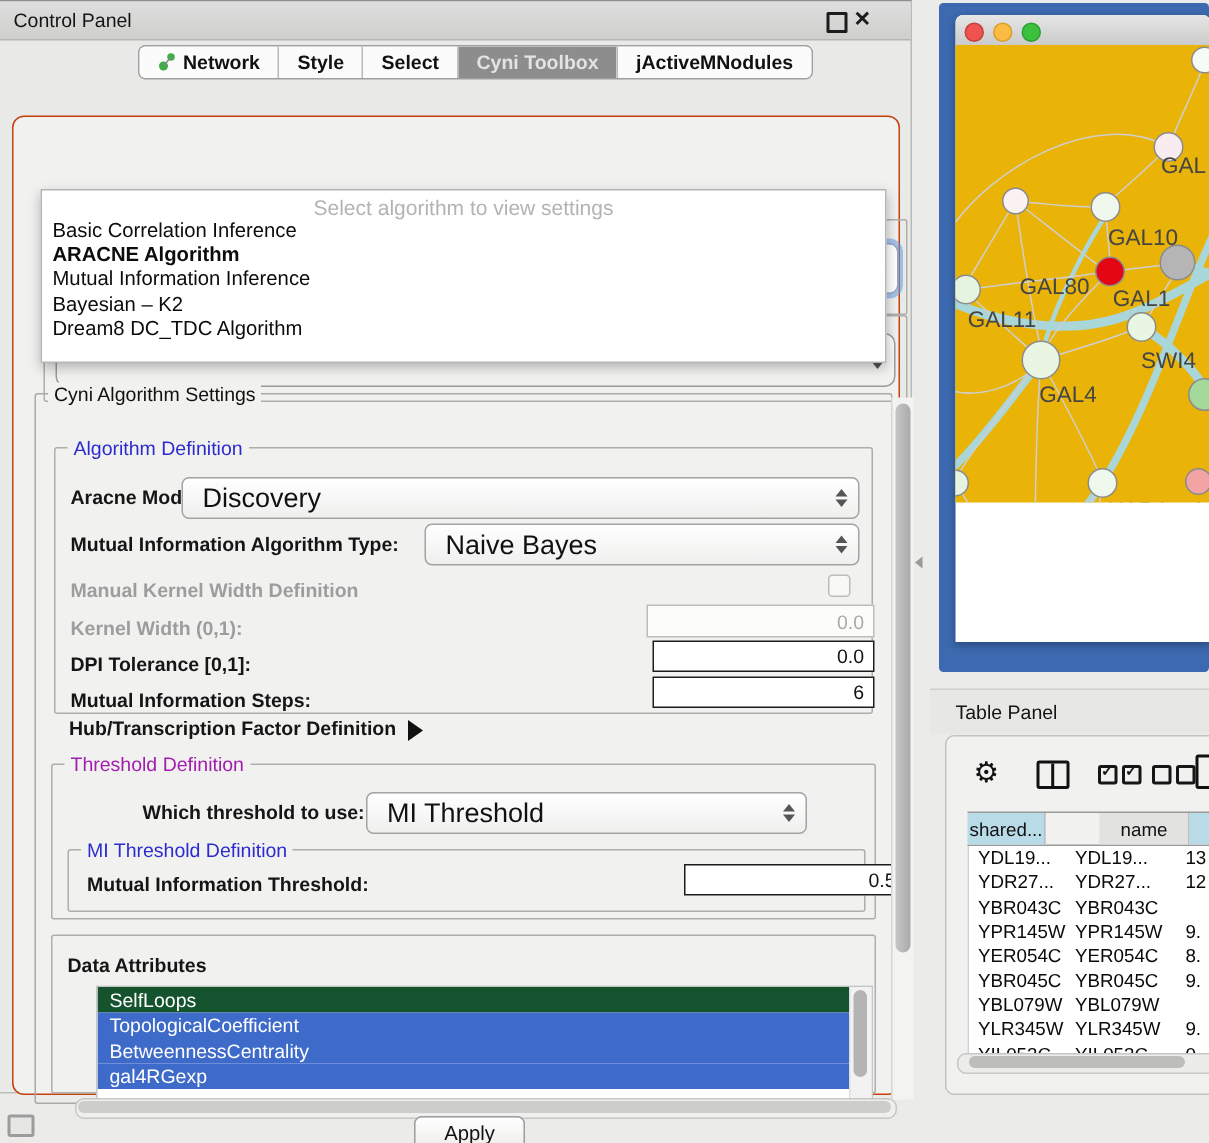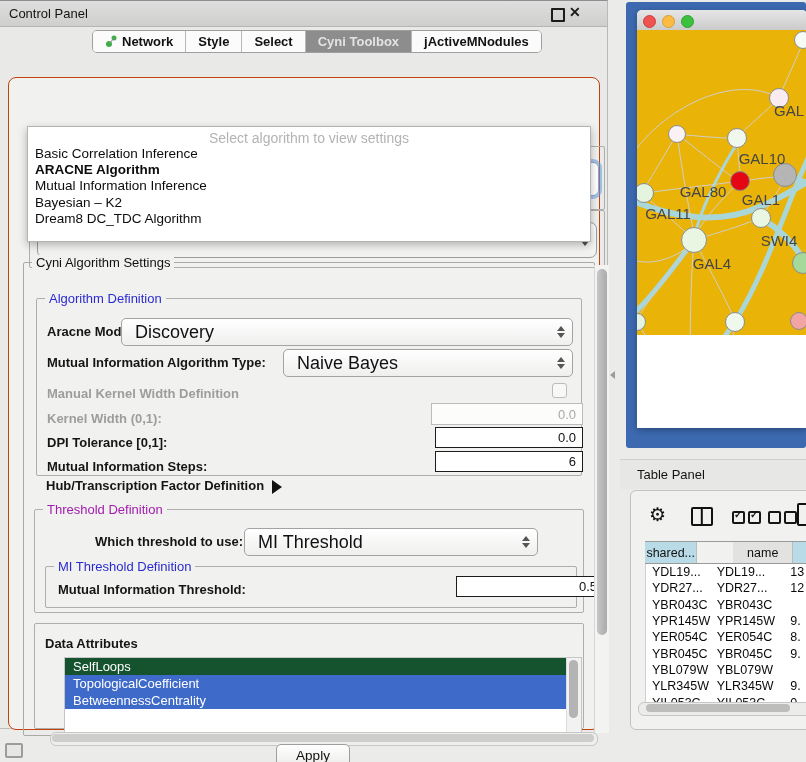--- a/index.html
+++ b/index.html
@@ -213,20 +213,21 @@
         </div>
 
         <div class="abs groupbox" style="left:10px;top:360px;width:548px;height:104px;">
           <div class="abs lbl" style="left:10px;top:12px;">Data Attributes</div>
         </div>
         <div id="attr-list-wrap" class="abs">
           <div id="attr-list">
               <div class="attr-item" style="background: #14532d;">SelfLoops</div>
               <div class="attr-item" style="background: rgb(62, 106, 201);">TopologicalCoefficient</div>
               <div class="attr-item" style="background: rgb(62, 106, 201);">BetweennessCentrality</div>
+              <div class="attr-item" style="background: rgb(62, 106, 201);">gal4RGexp</div>
             </div>
           <div id="attr-scroll">
               <div id="attr-thumb"></div>
             </div>
         </div>
 
         <div id="settings-hscroll" class="abs">
             <div id="settings-hthumb"></div>
           </div>
         <div id="settings-vscroll" class="abs">

